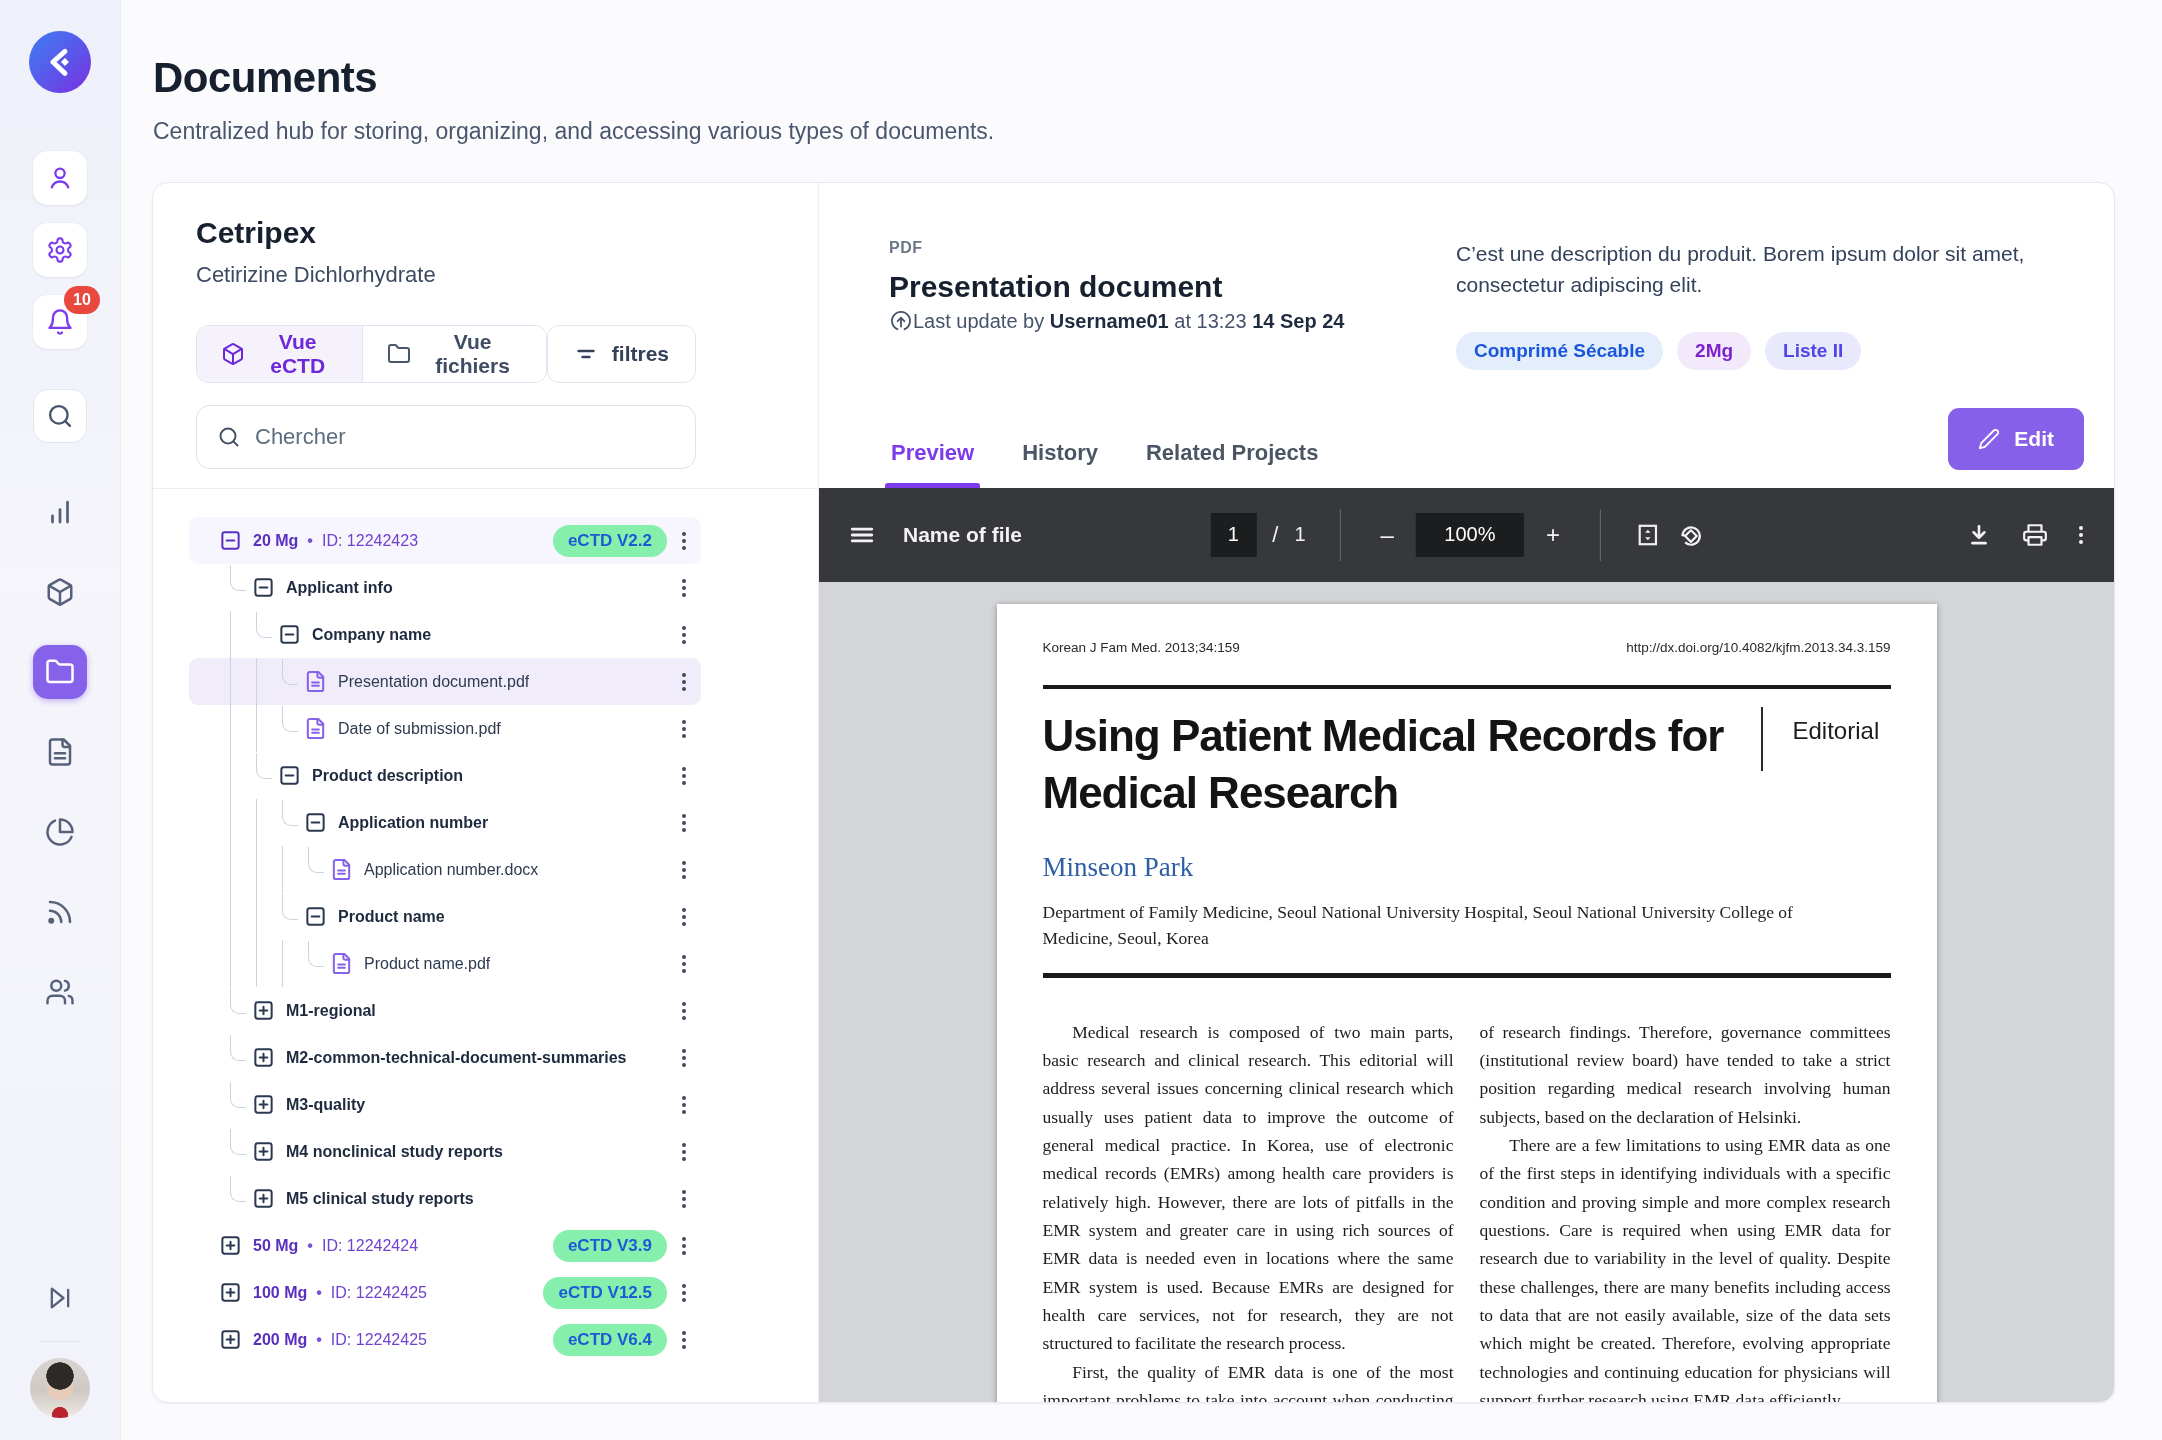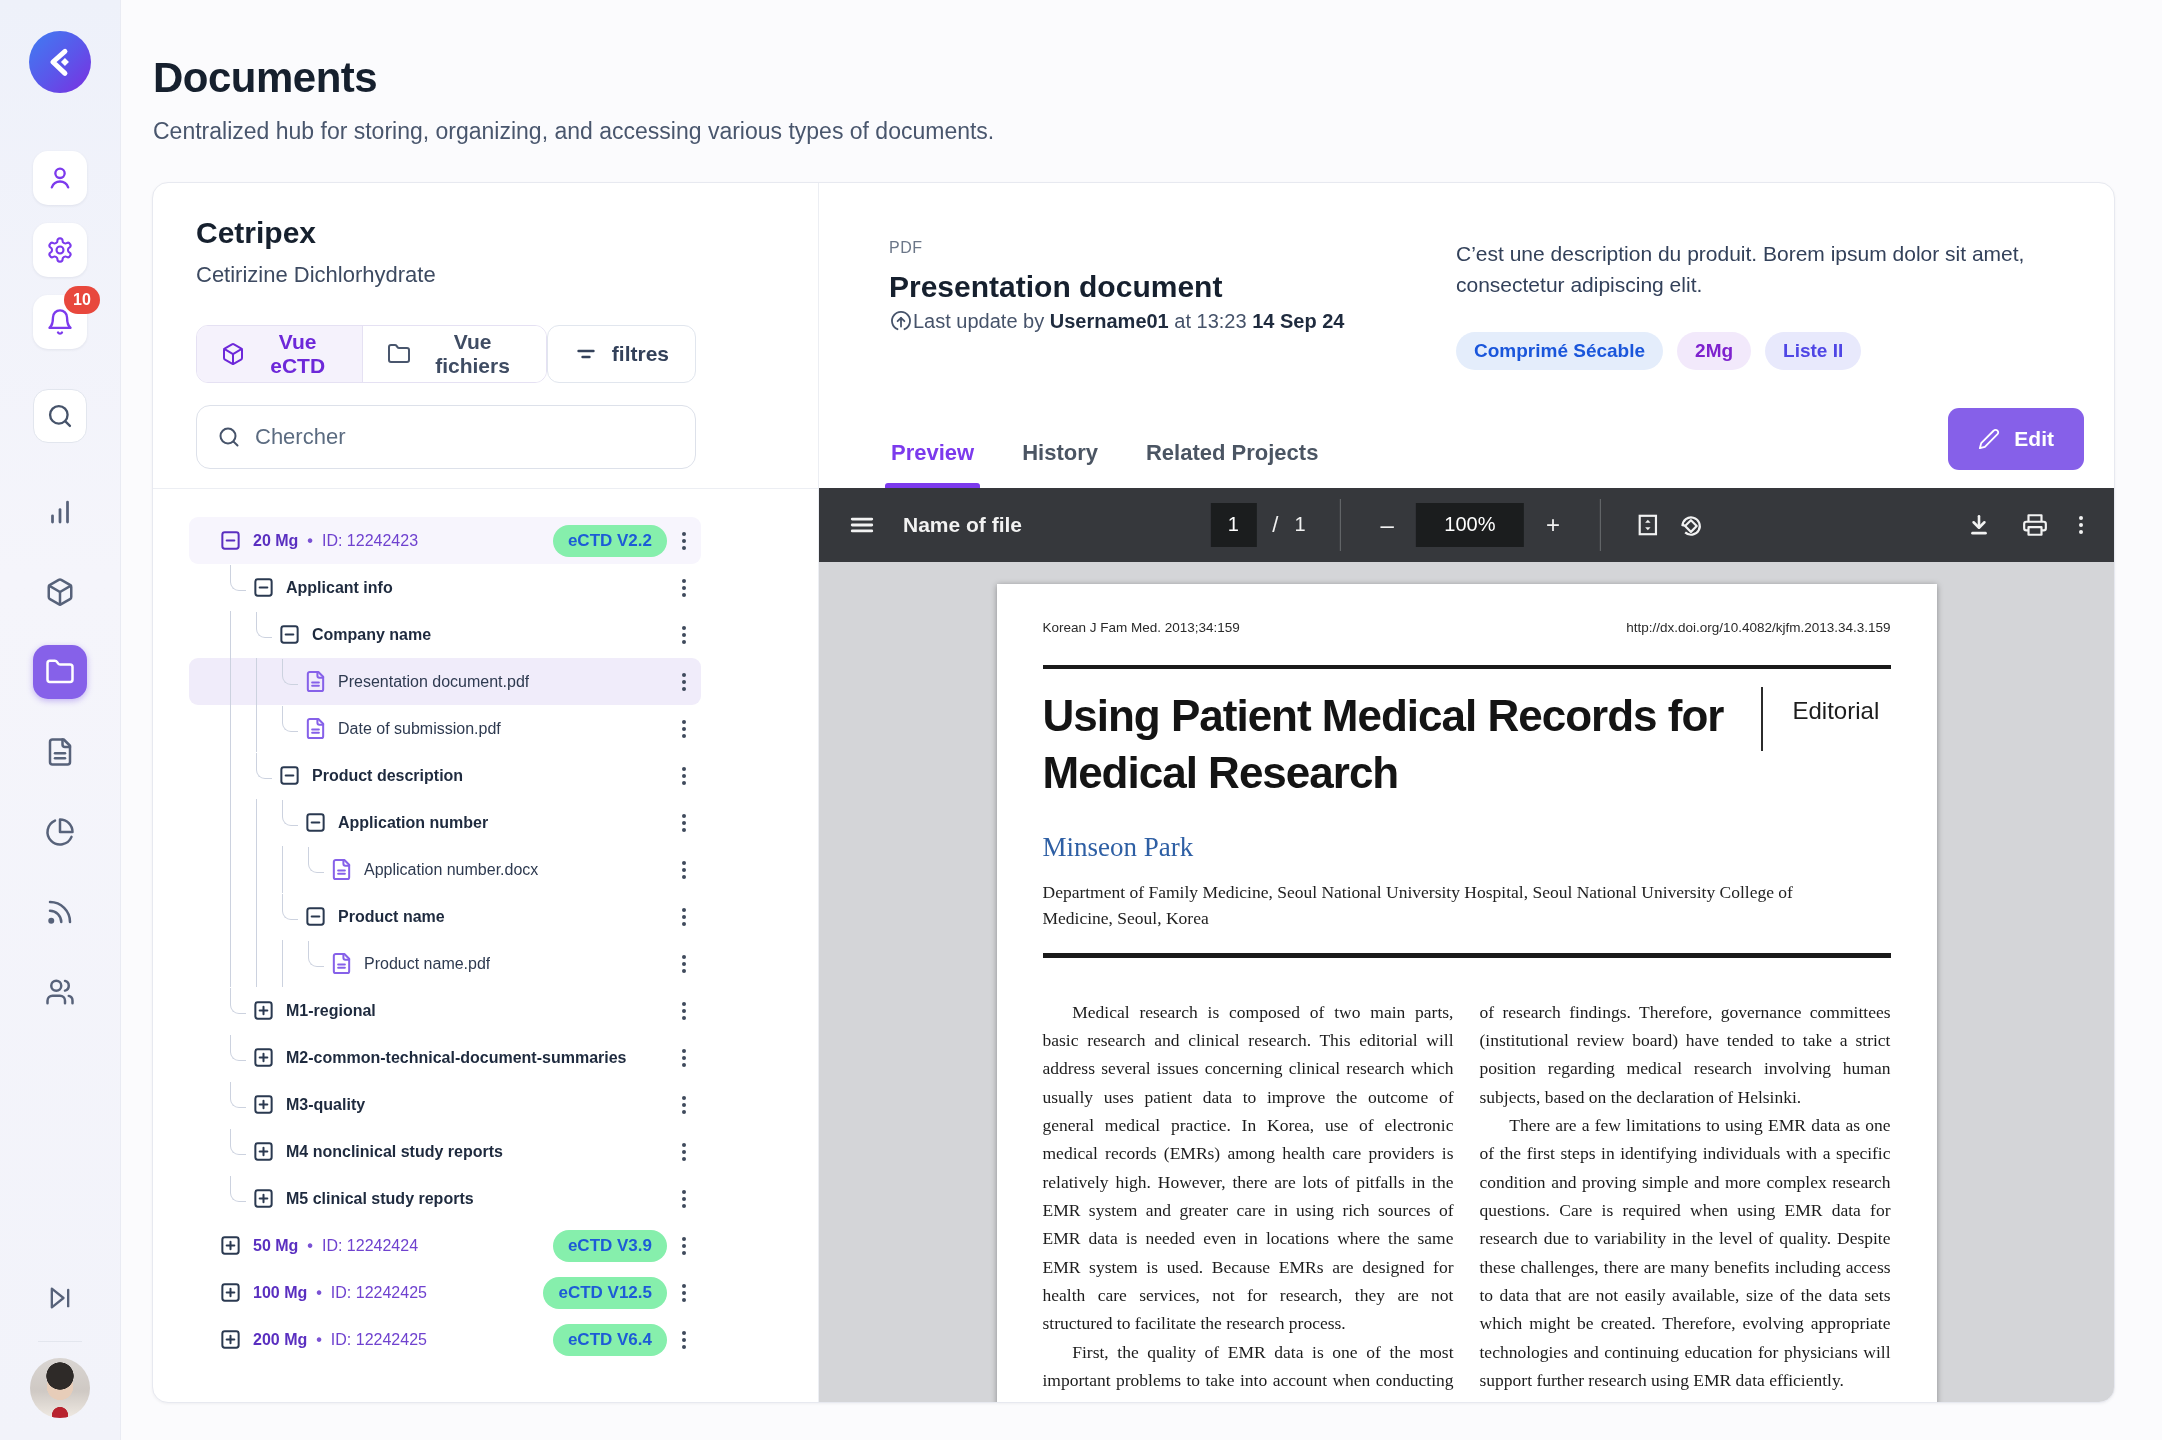--- a/index.html
+++ b/index.html
@@ -86,21 +86,21 @@
   .root-lbl .rid { color:#6f42cf; font-weight:500; }
   .spacer { flex:1; }
   .tbadge { background:#86efac; color:#1d5bd6; font-size:17px; font-weight:700; border-radius:999px;
     padding:6px 15px; margin-right:14px; white-space:nowrap; }
   .kebab { color:#3f4a5c; width:6px; flex:none; display:flex; flex-direction:column; gap:3px; align-items:center; }
   .kebab i { width:4px; height:4px; border-radius:50%; background:currentColor; }
 
   
   .right-panel { flex:1; display:flex; flex-direction:column; }
   .rp-header { padding:56px 40px 0 70px; display:flex; }
-  .doc-type { font-size:16px; font-weight:400; color:#6b7688; letter-spacing:.5px; }
+  .doc-type { font-size:16px; font-weight:700; color:#6b7688; letter-spacing:.5px; }
   .doc-title { margin-top:13px; font-size:30px; font-weight:800; color:#16202e; }
   .doc-update { margin-top:5px; display:flex; align-items:center; font-size:20px; color:#46536a; }
   .doc-update b { color:#1f2b3e; }
   .rp-desc { margin-left:auto; width:618px; }
   .desc-text { font-size:21px; color:#33415a; line-height:1.47; }
   .tags { margin-top:17px; display:flex; gap:14px; }
   .tag { font-size:19px; font-weight:600; border-radius:999px; padding:8px 18px; white-space:nowrap;margin-top:14px; }
   .tag-blue   { background:#e4edfb; color:#1a56db; }
   .tag-purple { background:#f2e9fb; color:#7e22ce; }
   .tag-indigo { background:#e8e9fc; color:#4f46e5; }
@@ -111,21 +111,21 @@
     font-family:inherit; padding:0 2px 22px; position:relative; }
   .tab.active { color:#7c3aed; font-weight:700; }
   .tab.active::after { content:""; position:absolute; left:-4px; right:-4px; bottom:0; height:5px;
     background:#7c3aed; border-radius:3px 3px 0 0; }
   .btn-edit { margin-left:auto; margin-bottom:18px; height:62px; padding:0 30px; border:none; border-radius:11px;
     background:#8660e9; color:#fff; font-size:21px; font-weight:700; display:flex; align-items:center; gap:14px;
     cursor:pointer; font-family:inherit; }
 
   
   .pdf-viewer { flex:1; display:flex; flex-direction:column; min-height:0; }
-  .pdf-toolbar { height:74px; background:#36383c; display:flex; align-items:center; padding:0 30px;
+  .pdf-toolbar { height:94px; background:#36383c; display:flex; align-items:center; padding:0 30px;
     position:relative; color:#f2f2f2; flex:none; }
   .tb-left { display:flex; align-items:center; gap:28px; }
   .tb-name { font-size:21px; font-weight:600; }
   .tb-center { position:absolute; left:50%; top:0; height:100%; transform:translateX(-52%);
     display:flex; align-items:center; gap:16px; }
   .pagebox { width:46px; height:44px; background:#1b1d1e; color:#fff; font-size:20px;
     display:flex; align-items:center; justify-content:center; }
   .tb-sep { width:1px; height:52px; background:#6a6d70; margin:0 18px; }
   .zoombox { width:108px; height:44px; background:#1b1d1e; color:#fff; font-size:20px;
     display:flex; align-items:center; justify-content:center; }

